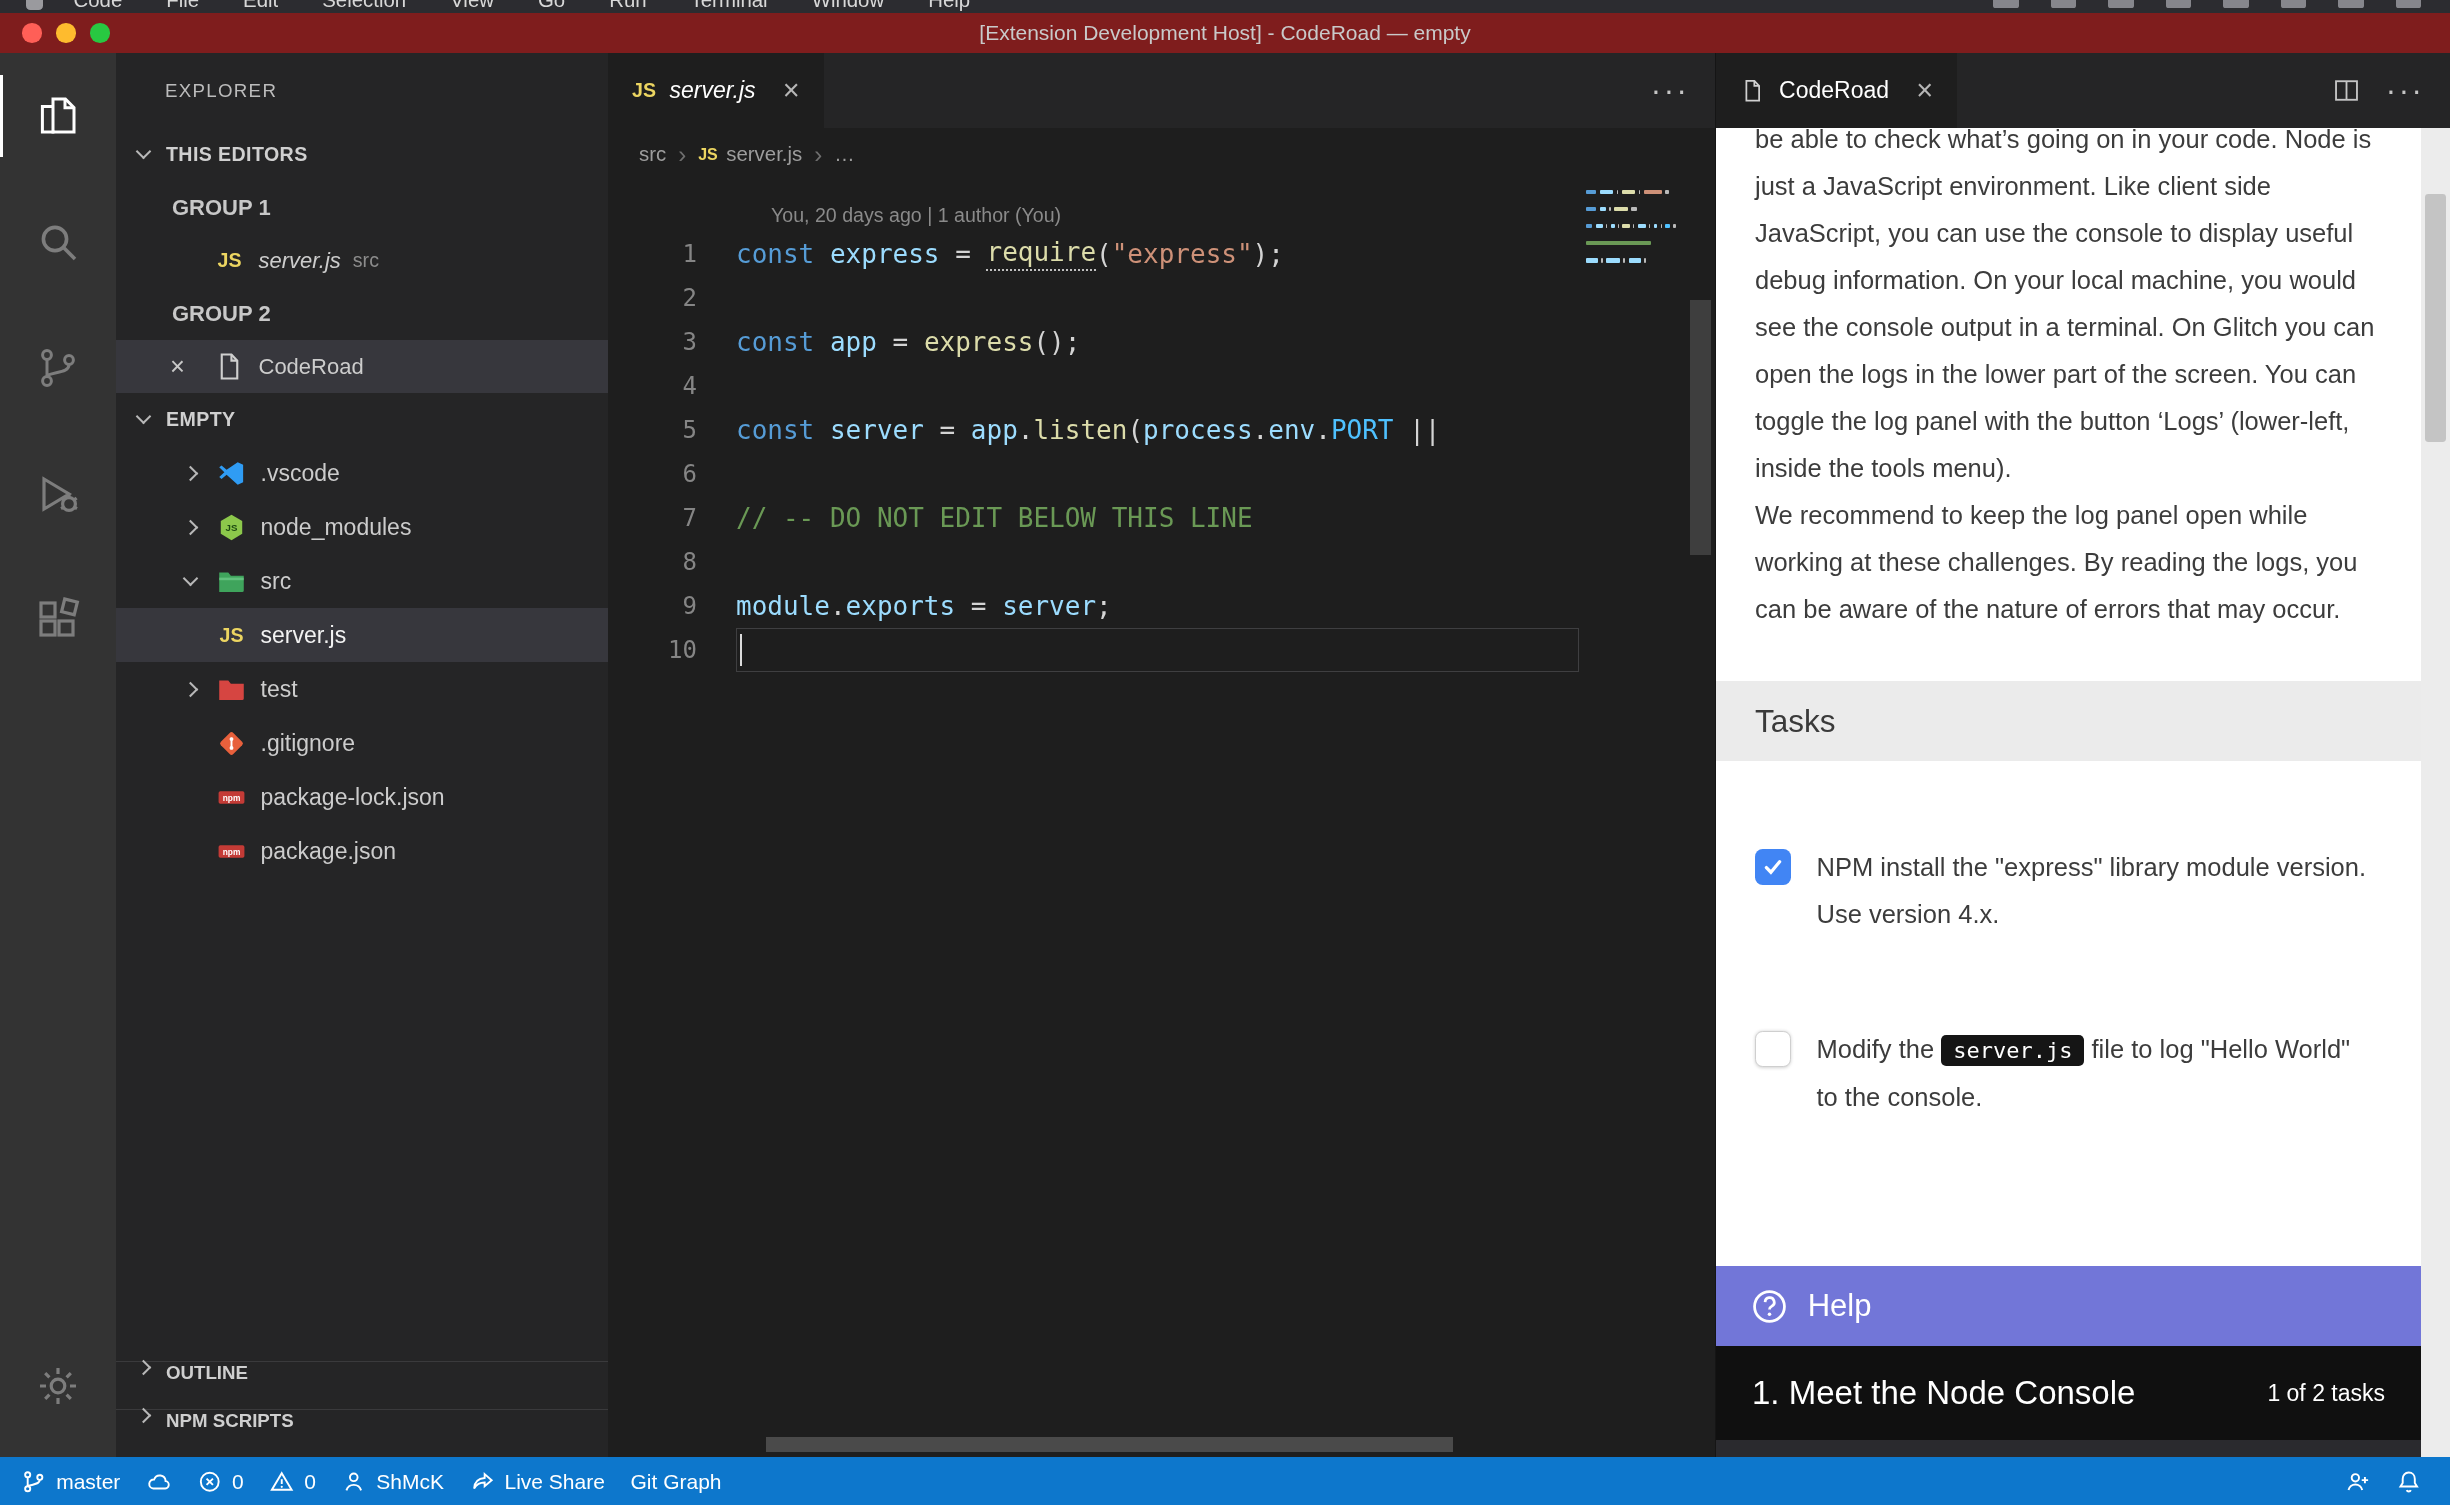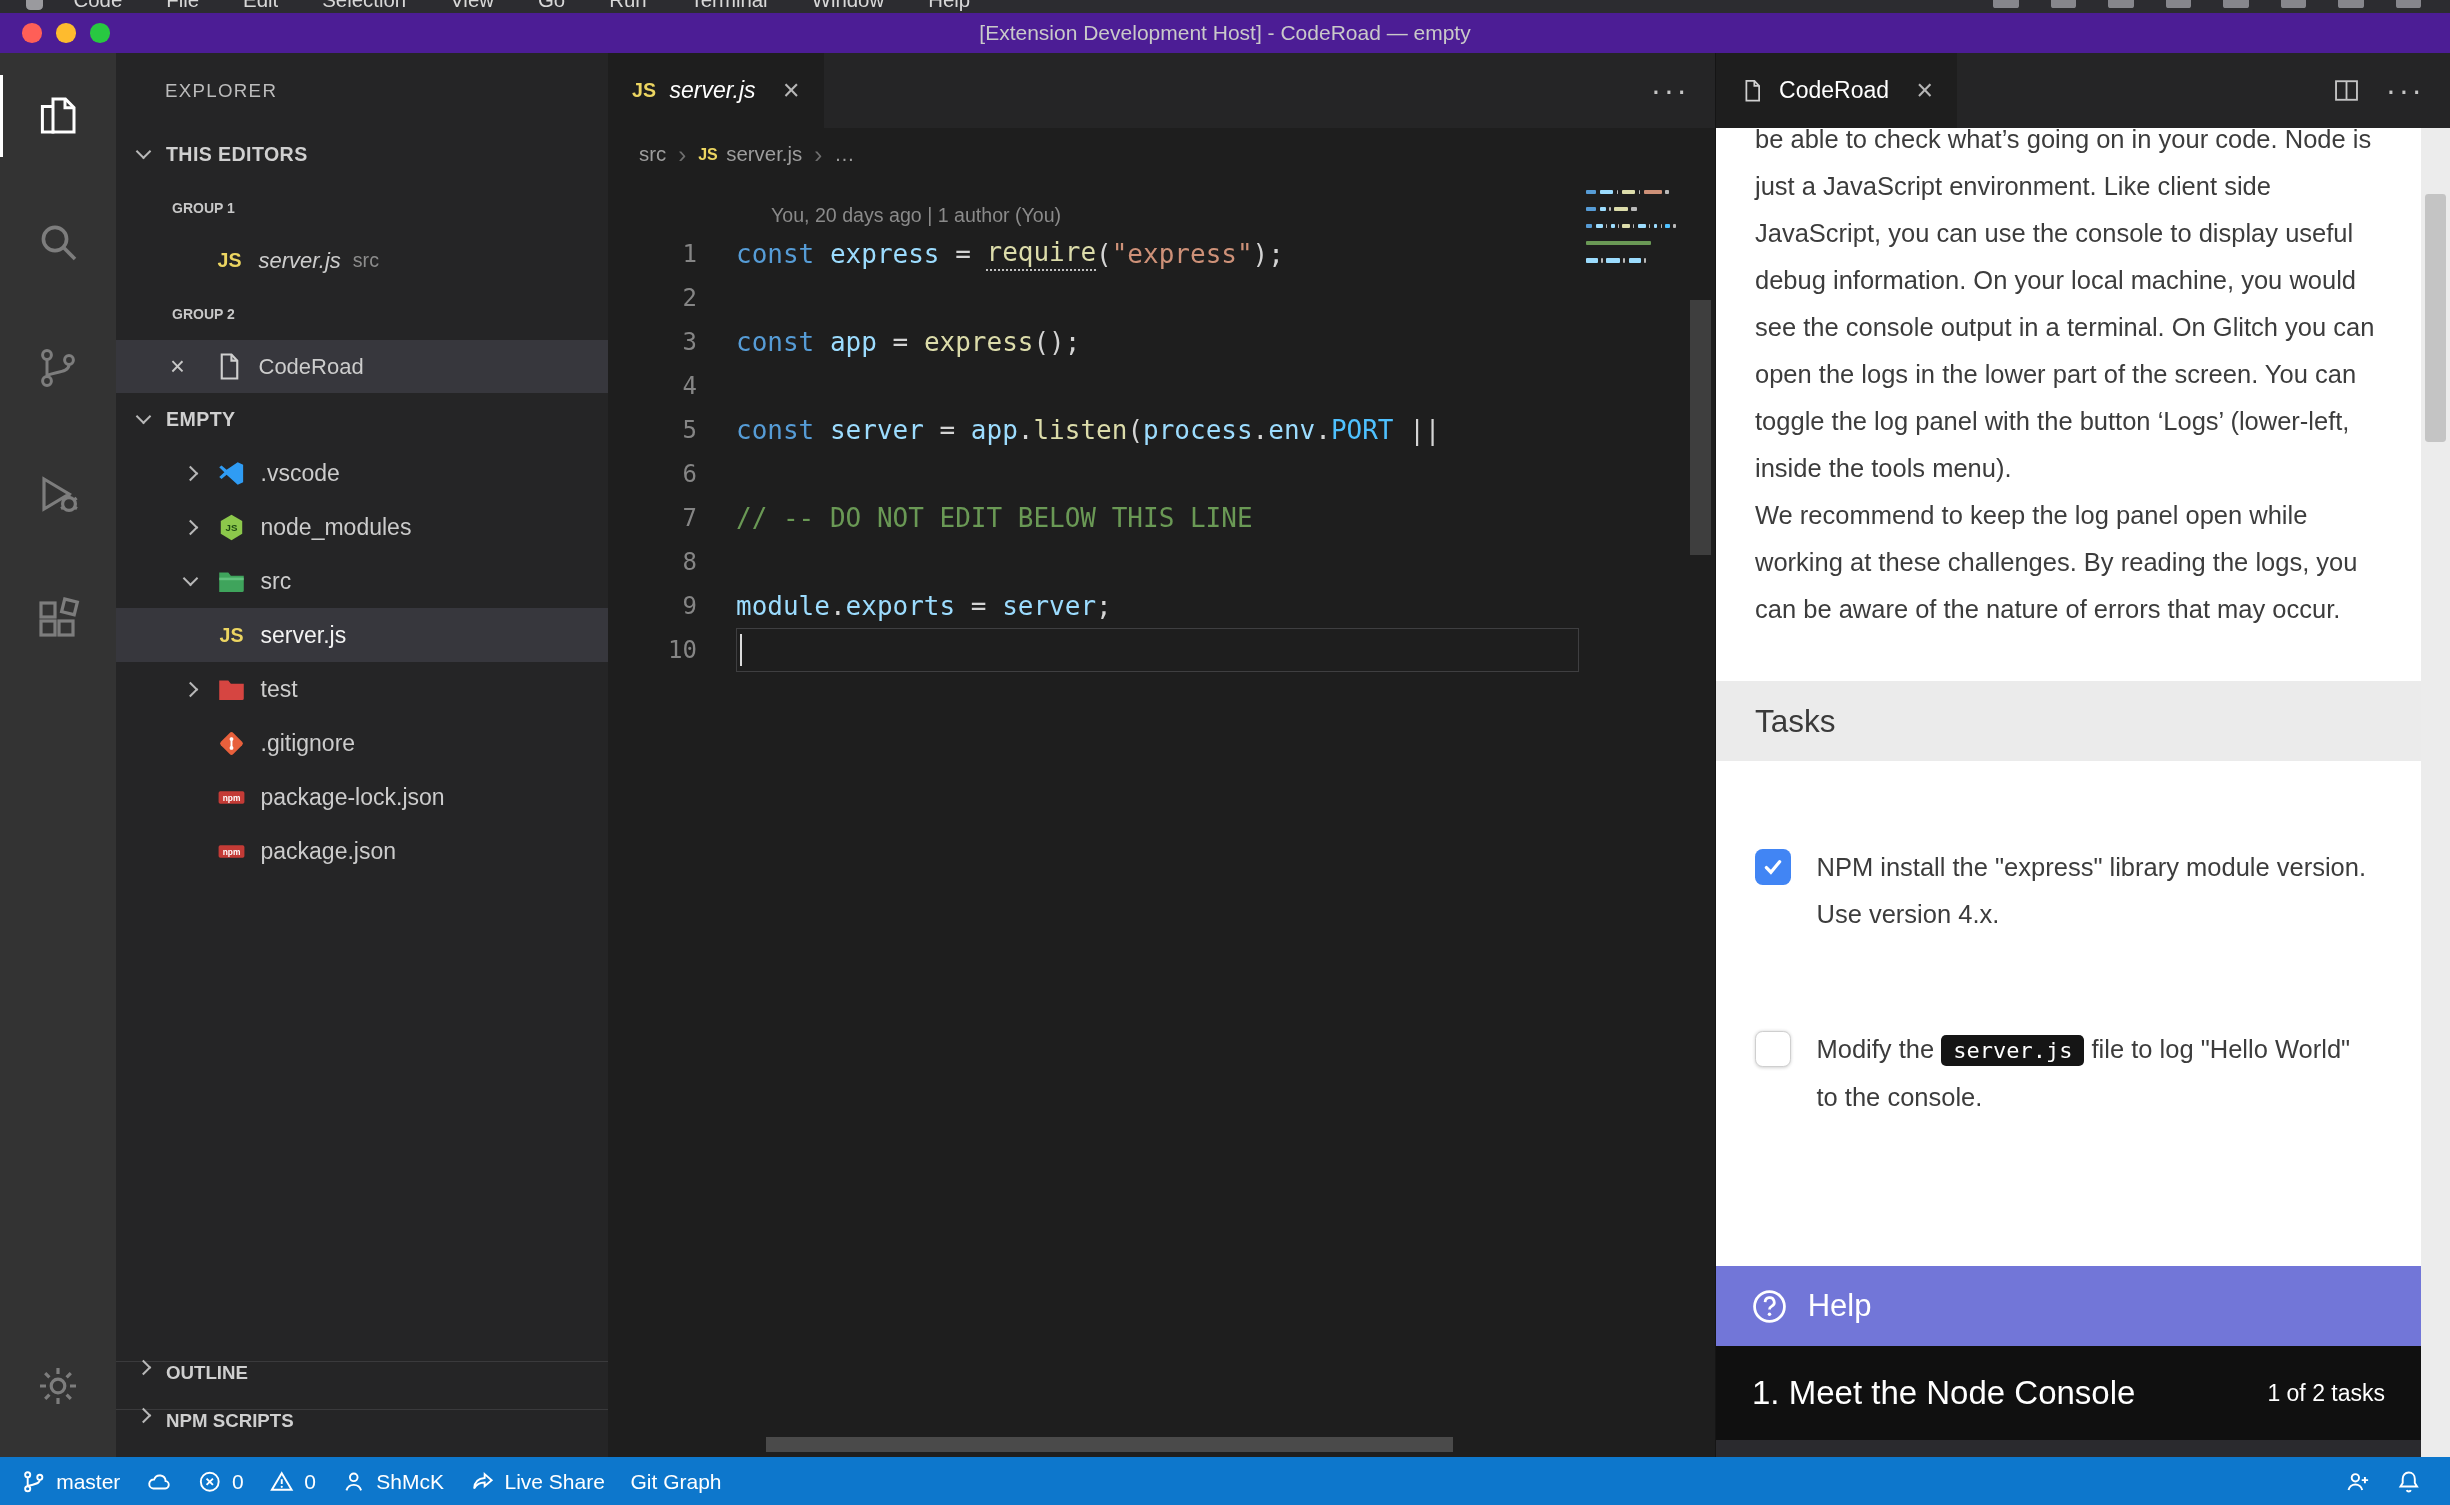--- a/index.html
+++ b/index.html
@@ -8,42 +8,42 @@
 
   
   #menubar{position:absolute;top:0;left:0;right:0;height:12.8px;background:#2c2c30;overflow:hidden;display:flex;align-items:flex-start;padding-left:25.5px;z-index:50}
   #apple-dot{width:17px;height:17px;border-radius:4.3px;background:#9a9a9e;margin-top:-6.8px;margin-right:31px;flex:none}
   #menu-items{display:flex;gap:44px;margin-top:-12px}
   .menu-item{font-size:20.4px;color:#d8d8d8;line-height:25.5px;white-space:nowrap}
   #menu-right{margin-left:auto;display:flex;gap:32px;padding-right:29px;margin-top:-3.4px}
   .mr-glyph{width:25.5px;height:11px;background:#97979c;border-radius:2.6px;opacity:.85}
 
   
-  #titlebar{position:absolute;top:12.8px;height:40px;left:0;right:0;background:#4c1d95;display:flex;align-items:center;justify-content:center;z-index:40}
+  #titlebar{position:absolute;top:12.8px;height:40px;left:0;right:0;background:#7f1d1d;display:flex;align-items:center;justify-content:center;z-index:40}
   #traffic{position:absolute;left:22px;top:10.2px;display:flex;gap:14.5px}
   .light{width:19.6px;height:19.6px;border-radius:50%;display:inline-block}
   .light.red{background:#ff5f57}.light.yellow{background:#febb2e}.light.green{background:#28c841}
   #title-text{font-size:21px;color:#c9c9c9}
 
   
   #activitybar{position:absolute;top:53px;left:0;width:116px;bottom:49px;background:#333333;z-index:10}
   .ab-cell{height:126px;display:flex;align-items:center;justify-content:center;color:#7d7d7d;position:relative;cursor:pointer}
   .ab-cell svg{width:48px;height:48px}
   .ab-cell.active{color:#ffffff}
   .ab-cell.active::before{content:"";position:absolute;left:0;top:22px;bottom:22px;width:3.4px;background:#fff}
   #ab-bottom{position:absolute;bottom:8.5px;left:0;right:0}
 
   
   #sidebar{position:absolute;top:53px;left:116px;width:493px;bottom:49px;background:#252526;color:#cccccc;overflow:hidden}
   .sb-title{height:75px;display:flex;align-items:center;padding-left:49px;font-size:18.7px;letter-spacing:1.3px;color:#bcbcbc}
   .sec-row{height:53px;display:flex;align-items:center;padding-left:22px;gap:17px;font-weight:bold;font-size:19.6px;color:#d0d0d0;letter-spacing:0.4px;cursor:pointer}
   .chev{width:11px;height:11px;border-right:2.1px solid #b8b8b8;border-bottom:2.1px solid #b8b8b8;display:inline-block;flex:none}
   .chev.down{transform:rotate(45deg);margin-top:-6px}
   .chev.right{transform:rotate(-45deg)}
-  .group-label{height:53px;display:flex;align-items:center;padding-left:56px;font-weight:bold;font-size:14px;color:#c8c8c8}
+  .group-label{height:53px;display:flex;align-items:center;padding-left:56px;font-weight:bold;font-size:22px;color:#c8c8c8}
   .oe-item{height:53px;display:flex;align-items:center;padding-left:54px;font-size:22px;cursor:pointer}
   .oe-item .close-x{width:39px;font-size:25.5px;color:#c8c8c8;flex:none}
   .oe-item.selected{background:#37373d}
   .italic{font-style:italic}
   .detail{color:#8c8c8c;font-size:19.6px;margin-left:12px}
   .icon-box{width:41px;height:36px;display:flex;align-items:center;justify-content:center;flex:none;margin-right:8.5px}
   .icon-box svg{width:31px;height:31px}
   .js-glyph{font-weight:bold;font-size:19.6px;color:#ecd561;font-style:normal;font-family:"Liberation Sans",sans-serif}
   .js-glyph.sm{font-size:16px}
   #file-tree .tree-row{height:54px;display:flex;align-items:center;font-size:23px;padding-left:54px;cursor:pointer}

